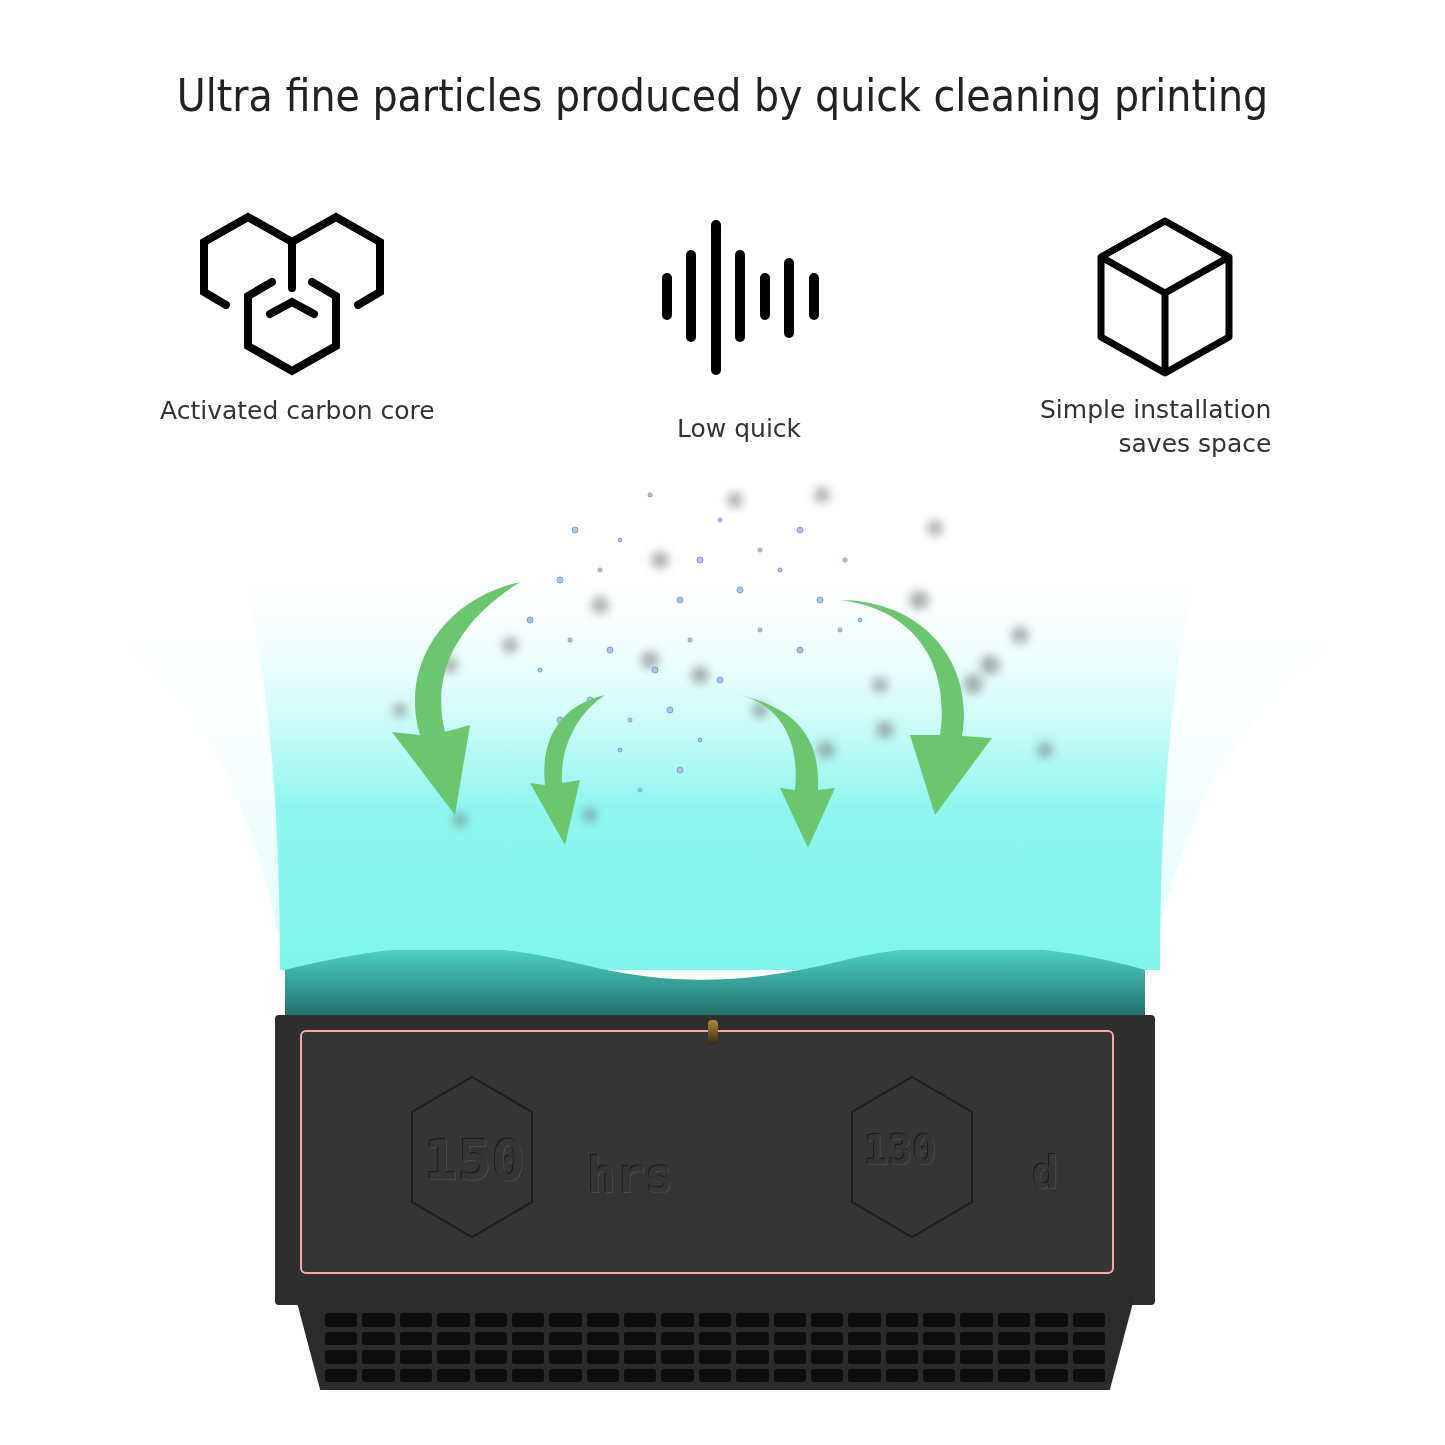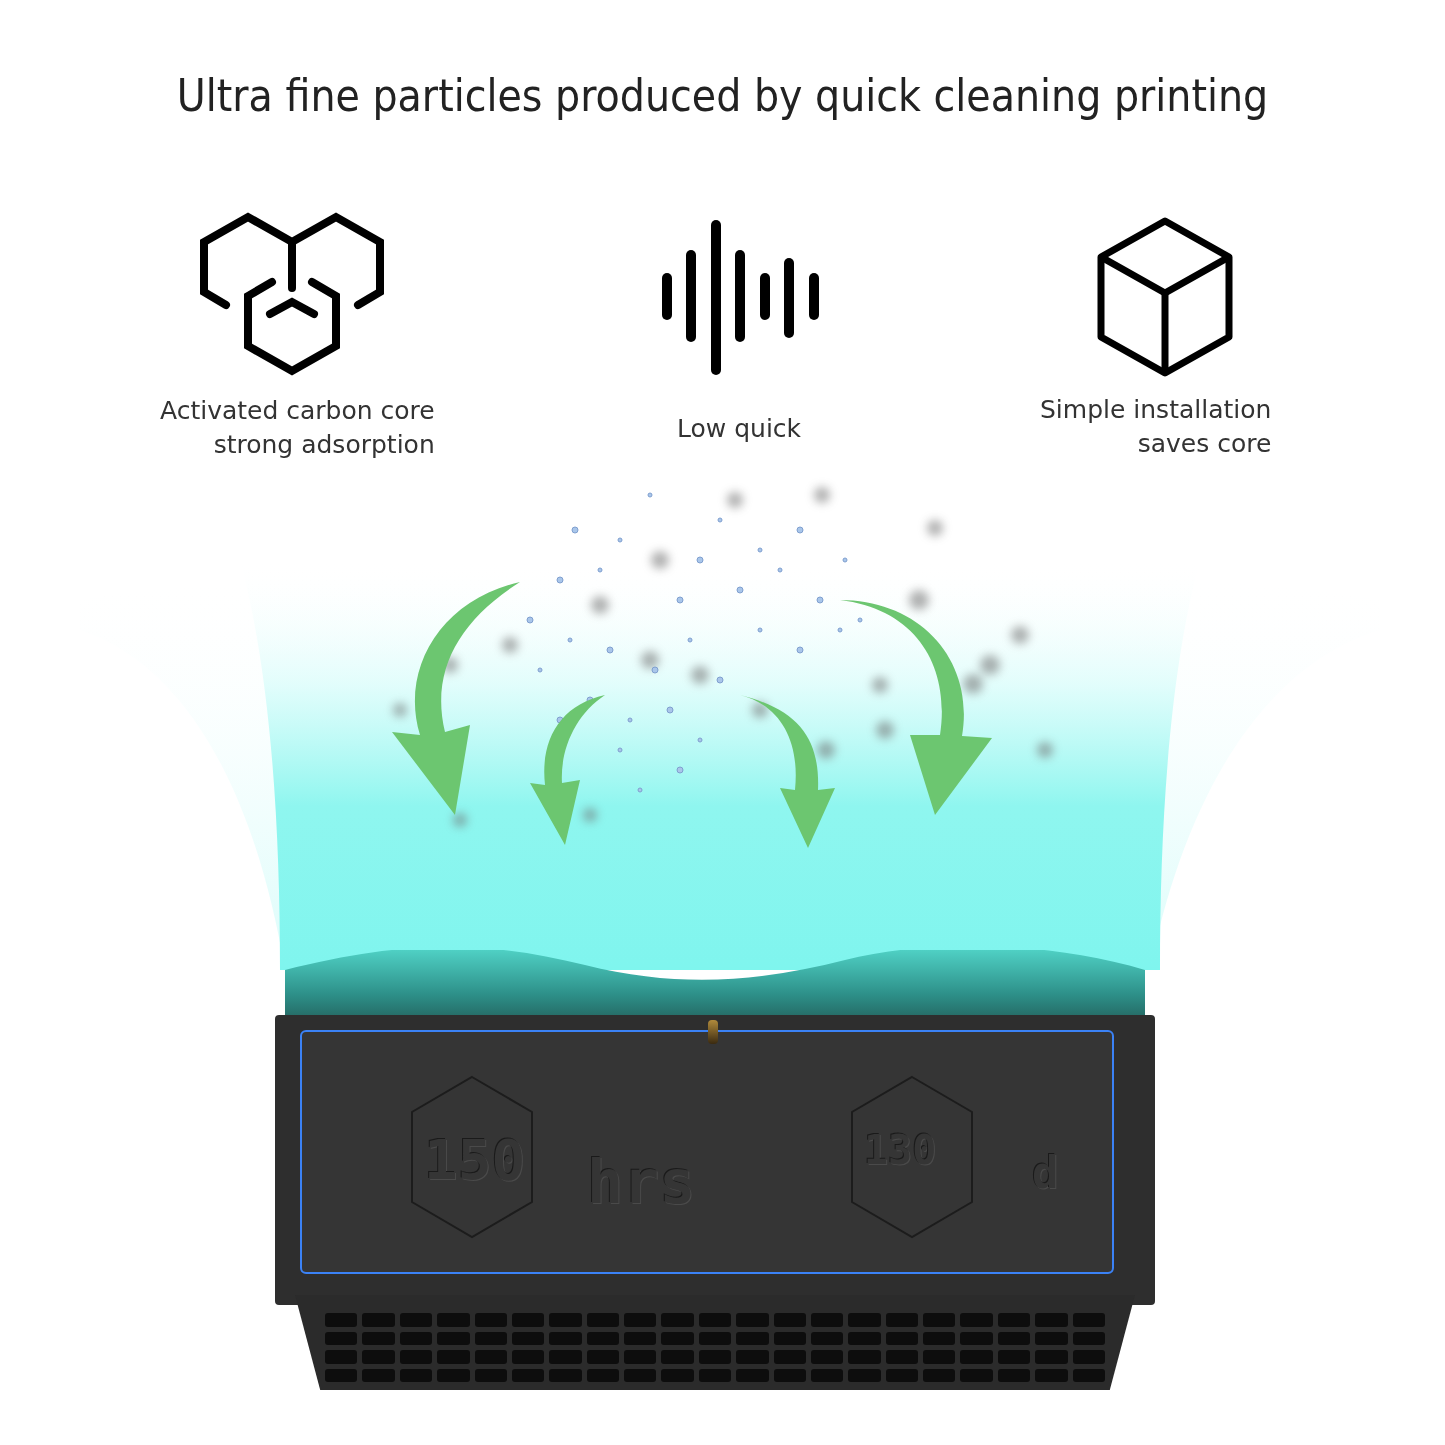--- a/index.html
+++ b/index.html
@@ -45,21 +45,21 @@
     clip-path: path('M0 75 L0 20 C 120 -10, 200 -10, 300 15 S 480 30, 560 10 S 760 -10, 860 20 L860 75 Z');
   }
   .device .body {
     position: absolute; left: 0; top: 65px; width: 880px; height: 290px;
     background: #2e2e2e;
     border-radius: 4px;
   }
   .device .panel {
     position: absolute; left: 25px; top: 80px; width: 810px; height: 240px;
     background: #353535;
-    border: 2px solid #3b82f6; border-radius: 6px;
+    border: 2px solid #fca5a5; border-radius: 6px;
   }
   .device .grille {
     position: absolute; left: 20px; top: 345px; width: 840px; height: 95px;
     background: #2b2b2b;
     clip-path: polygon(0 0, 100% 0, 97% 100%, 3% 100%);
   }
   .grille .cells {
     position: absolute; left: 30px; top: 18px; right: 30px; bottom: 8px;
     display: grid; grid-template-columns: repeat(21, 1fr); grid-template-rows: repeat(4, 1fr);
     gap: 5px;
@@ -85,21 +85,20 @@
   <svg width="200" height="170" viewBox="0 0 200 170">
     <g fill="none" stroke="#000" stroke-width="8" stroke-linecap="round" stroke-linejoin="miter">
       <polyline points="26,95 4,82 4,32 48,7 92,32 136,7 180,32 180,82 158,95"></polyline>
       <line x1="92" y1="32" x2="92" y2="78"></line>
       <polyline points="72,72 48,86 48,136 92,161 136,136 136,86 112,72"></polyline>
       <polyline points="70,104 92,92 114,104"></polyline>
     </g>
   </svg>
   <div class="label">
     <div>Activated carbon core</div>
-    <div>strong adsorption</div>
   </div>
 </div>
 
 <div class="feature f2">
   <svg width="180" height="165" viewBox="0 0 180 165">
     <g stroke="#000" stroke-width="10" stroke-linecap="round">
       <line x1="12" y1="63" x2="12" y2="100"></line>
       <line x1="36" y1="40" x2="36" y2="122"></line>
       <line x1="61" y1="10" x2="61" y2="155"></line>
       <line x1="85" y1="40" x2="85" y2="122"></line>
@@ -114,21 +113,21 @@
 <div class="feature f3">
   <svg width="140" height="165" viewBox="0 0 140 165">
     <g fill="none" stroke="#000" stroke-width="7" stroke-linejoin="round">
       <polygon points="70,6 134,42 134,122 70,158 6,122 6,42"></polygon>
       <polyline points="6,42 70,78 134,42"></polyline>
       <line x1="70" y1="78" x2="70" y2="158"></line>
     </g>
   </svg>
   <div class="label">
     <div>Simple installation</div>
-    <div>saves core</div>
+    <div>saves space</div>
   </div>
 </div>
 
 <div class="scene">
   <svg class="beam" width="1445" height="975" viewBox="0 0 1445 975">
     <defs>
       <linearGradient id="cyan" x1="0" y1="0" x2="0" y2="1">
         <stop offset="0" stop-color="#ffffff" stop-opacity="0"></stop>
         <stop offset="0.3" stop-color="#dcfdfb" stop-opacity="0.8"></stop>
         <stop offset="0.6" stop-color="#8ff6ef"></stop>
@@ -216,21 +215,21 @@
     <div class="topband"></div>
     <div class="body"></div>
     <div class="panel">
       <svg class="hex-out" style="left:105px;top:40px;" width="130" height="170" viewBox="0 0 130 170">
         <polygon points="65,5 125,40 125,130 65,165 5,130 5,40" fill="none" stroke="#1c1c1c" stroke-width="2"></polygon>
       </svg>
       <svg class="hex-out" style="left:545px;top:40px;" width="130" height="170" viewBox="0 0 130 170">
         <polygon points="65,5 125,40 125,130 65,165 5,130 5,40" fill="none" stroke="#1c1c1c" stroke-width="2"></polygon>
       </svg>
       <div class="emboss" style="left:122px;top:95px;font-size:56px;">150</div>
-      <div class="emboss" style="left:285px;top:115px;font-size:60px;">hrs</div>
+      <div class="emboss" style="left:285px;top:115px;font-size:48px;">hrs</div>
       <div class="emboss" style="left:562px;top:95px;font-size:40px;">130</div>
       <div class="emboss" style="left:730px;top:115px;font-size:44px;">d</div>
     </div>
     <div class="screw"></div>
     <div class="grille">
       <div class="cells" id="cells">
           <span></span>
           <span></span>
           <span></span>
           <span></span>

